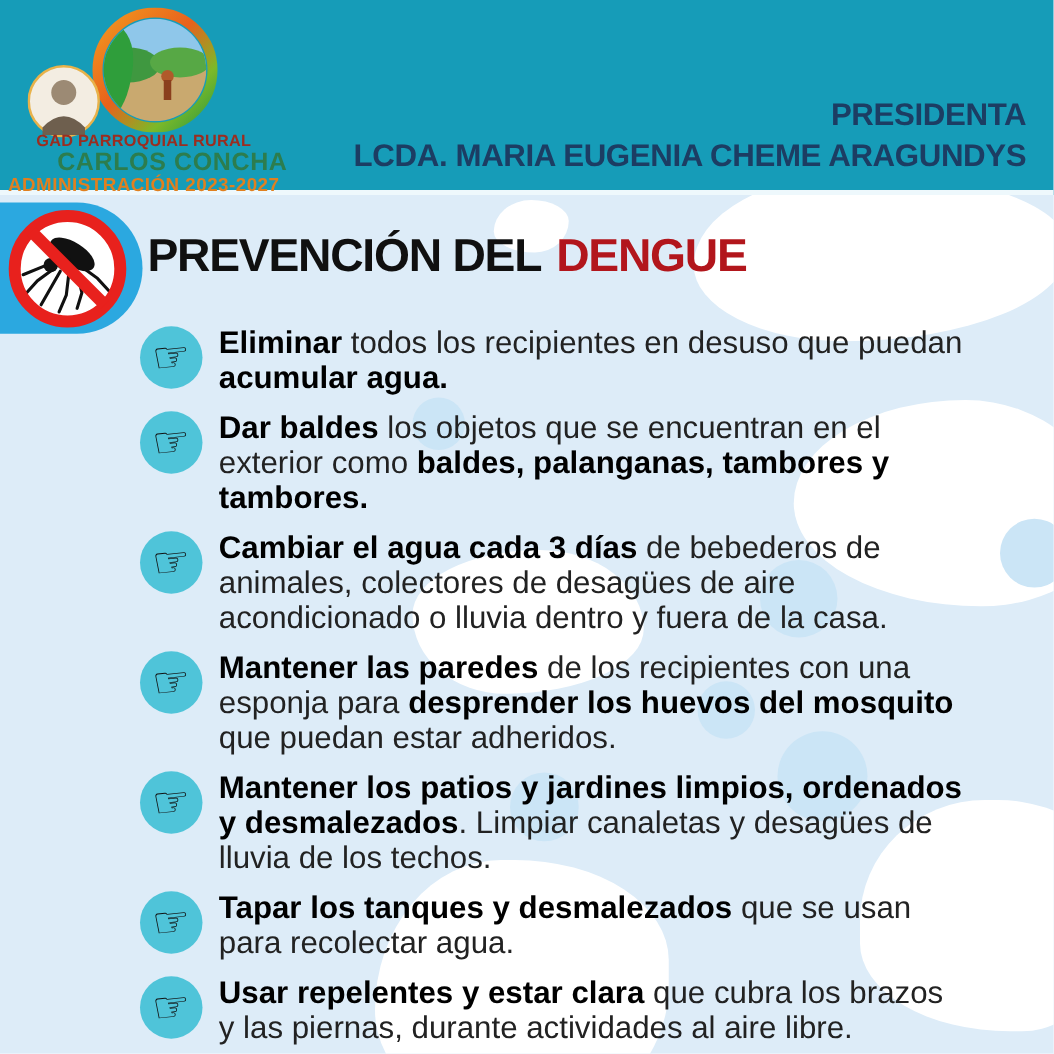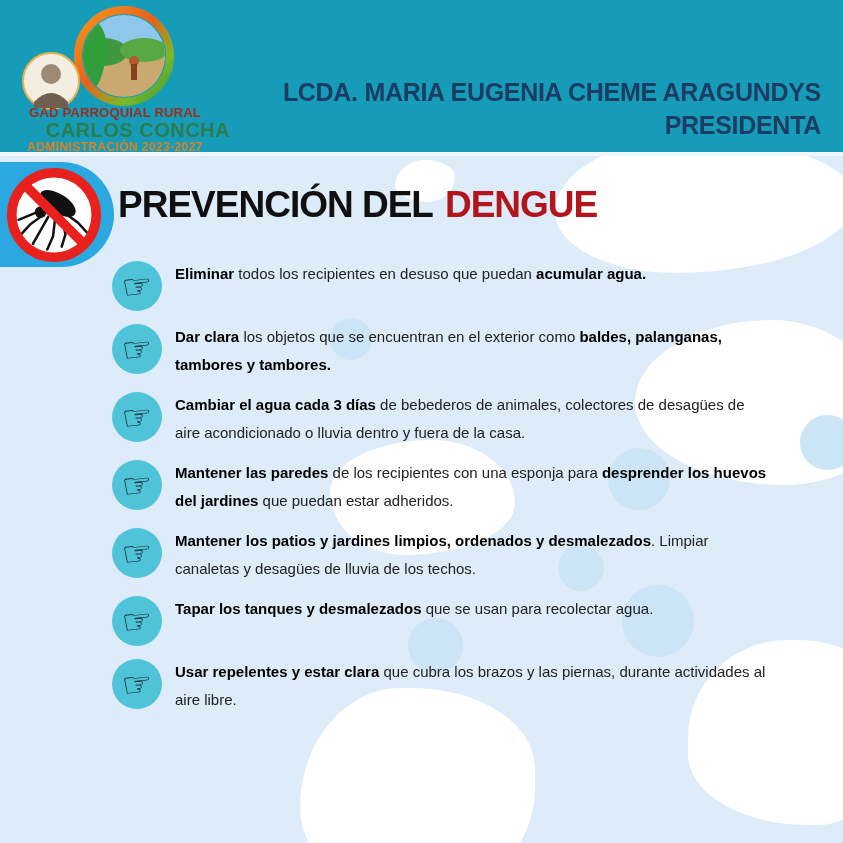--- a/index.html
+++ b/index.html
@@ -15,42 +15,42 @@
   .header{position:absolute;z-index:2;left:0;top:0;width:843px;height:152px;
           background:#169cb8;border-bottom:4px solid #eef8fc;}
   .logo{position:absolute;left:0;top:0;width:230px;height:192px;}
   .emblem{position:absolute;left:72px;top:6px;}
   .portrait{position:absolute;left:22px;top:52px;}
   .org1{position:absolute;left:0;top:105px;width:230px;text-align:center;
         font-size:13px;font-weight:bold;color:#9b2d20;letter-spacing:.2px;}
   .org2{position:absolute;left:0;top:119px;width:230px;text-align:right;
         font-size:20px;font-weight:bold;color:#2c7d4e;letter-spacing:.5px;}
   .org3{position:absolute;left:0;top:140px;width:230px;text-align:center;
-        font-size:12px;font-weight:bold;color:#e0801f;letter-spacing:.4px;}
+        font-size:15px;font-weight:bold;color:#e0801f;letter-spacing:.4px;}
   .hdr-text{position:absolute;right:22px;top:76px;text-align:right;
             color:#1c3d63;font-weight:bold;font-size:25px;line-height:33px;letter-spacing:-0.3px;}
 
   
   .pill{position:absolute;z-index:2;left:0;top:162px;width:114px;height:105px;
         background:#2ba8e0;border-radius:0 53px 53px 0;}
   .pill svg{position:absolute;left:6px;top:5px;}
 
   
   .title{position:absolute;z-index:2;left:118px;top:184px;font-size:37px;font-weight:bold;
          letter-spacing:-1px;white-space:nowrap;color:#101010;}
   .title .red{color:#b2161c;margin-left:12px;}
 
   
   .list{position:absolute;z-index:1;left:112px;top:260px;width:660px;}
   .item{display:flex;align-items:flex-start;gap:13px;margin-bottom:12px;}
   .finger{flex:0 0 auto;width:50px;height:50px;border-radius:50%;background:#4fc4d9;
           display:flex;align-items:center;justify-content:center;margin-top:1px;}
   .finger span{font-family:"DejaVu Sans",sans-serif;font-size:34px;line-height:1;color:#101010;
                transform:rotate(-6deg);}
-  .item-text{flex:1 1 auto;font-size:15px;line-height:28px;color:#222222;max-width:612px;}
+  .item-text{flex:1 1 auto;font-size:25px;line-height:28px;color:#222222;max-width:612px;}
   .item-text strong{color:#000000;}
 </style>
 </head>
 <body>
 
 <div class="poster">
 
   <div class="blob white" style="left:555px;top:138px;width:300px;height:135px;border-radius:45% 55% 60% 40%/55% 45% 55% 45%;"></div>
   <div class="blob white" style="left:395px;top:160px;width:60px;height:42px;border-radius:50% 50% 45% 55%/60% 40% 60% 40%;"></div>
   <div class="blob blue" style="left:330px;top:318px;width:42px;height:42px;border-radius:50%;"></div>
@@ -92,22 +92,22 @@
       <svg class="portrait" width="58" height="58" viewBox="0 0 58 58">
         <circle cx="29" cy="29" r="28" fill="#f3ede2" stroke="#e8b24a" stroke-width="2"></circle>
         <circle cx="29" cy="22" r="10" fill="#9c8a74"></circle>
         <path d="M12,50 Q29,32 46,50 L46,56 L12,56 Z" fill="#6e5f4e"></path>
       </svg>
       <div class="org1">GAD PARROQUIAL RURAL</div>
       <div class="org2">CARLOS CONCHA</div>
       <div class="org3">ADMINISTRACIÓN 2023-2027</div>
     </div>
     <div class="hdr-text">
+      <div>PRESIDENTA</div>
       <div>LCDA. MARIA EUGENIA CHEME ARAGUNDYS</div>
-      <div>PRESIDENTA</div>
     </div>
   </div>
 
   <div class="pill">
     <svg width="96" height="96" viewBox="0 0 100 100">
       <circle cx="50" cy="50" r="46" fill="#ffffff"></circle>
       <g stroke="#111111" stroke-width="2.6" stroke-linecap="round" fill="none">
         <path d="M44,52 L36,66 L28,80"></path>
         <path d="M51,55 L49,72 L43,86"></path>
         <path d="M58,53 L62,70 L58,83"></path>
@@ -134,35 +134,35 @@
       <div class="finger">
         <span>☞</span>
       </div>
       <div class="item-text"><strong>Eliminar</strong><span> todos los recipientes en desuso que puedan </span><strong>acumular agua.</strong></div>
     </div>
 
     <div class="item">
       <div class="finger">
         <span>☞</span>
       </div>
-      <div class="item-text"><strong>Dar clara</strong><span> los objetos que se encuentran en el exterior como </span><strong>baldes, palanganas, tambores y tambores.</strong></div>
+      <div class="item-text"><strong>Dar baldes</strong><span> los objetos que se encuentran en el exterior como </span><strong>baldes, palanganas, tambores y tambores.</strong></div>
     </div>
 
     <div class="item">
       <div class="finger">
         <span>☞</span>
       </div>
       <div class="item-text"><strong>Cambiar el agua cada 3 días</strong><span> de bebederos de animales, colectores de desagües de aire acondicionado o lluvia dentro y fuera de la casa.</span></div>
     </div>
 
     <div class="item">
       <div class="finger">
         <span>☞</span>
       </div>
-      <div class="item-text"><strong>Mantener las paredes</strong><span> de los recipientes con una esponja para </span><strong>desprender los huevos del jardines</strong><span> que puedan estar adheridos.</span></div>
+      <div class="item-text"><strong>Mantener las paredes</strong><span> de los recipientes con una esponja para </span><strong>desprender los huevos del mosquito</strong><span> que puedan estar adheridos.</span></div>
     </div>
 
     <div class="item">
       <div class="finger">
         <span>☞</span>
       </div>
       <div class="item-text"><strong>Mantener los patios y jardines limpios, ordenados y desmalezados</strong><span>. Limpiar canaletas y desagües de lluvia de los techos.</span></div>
     </div>
 
     <div class="item">

